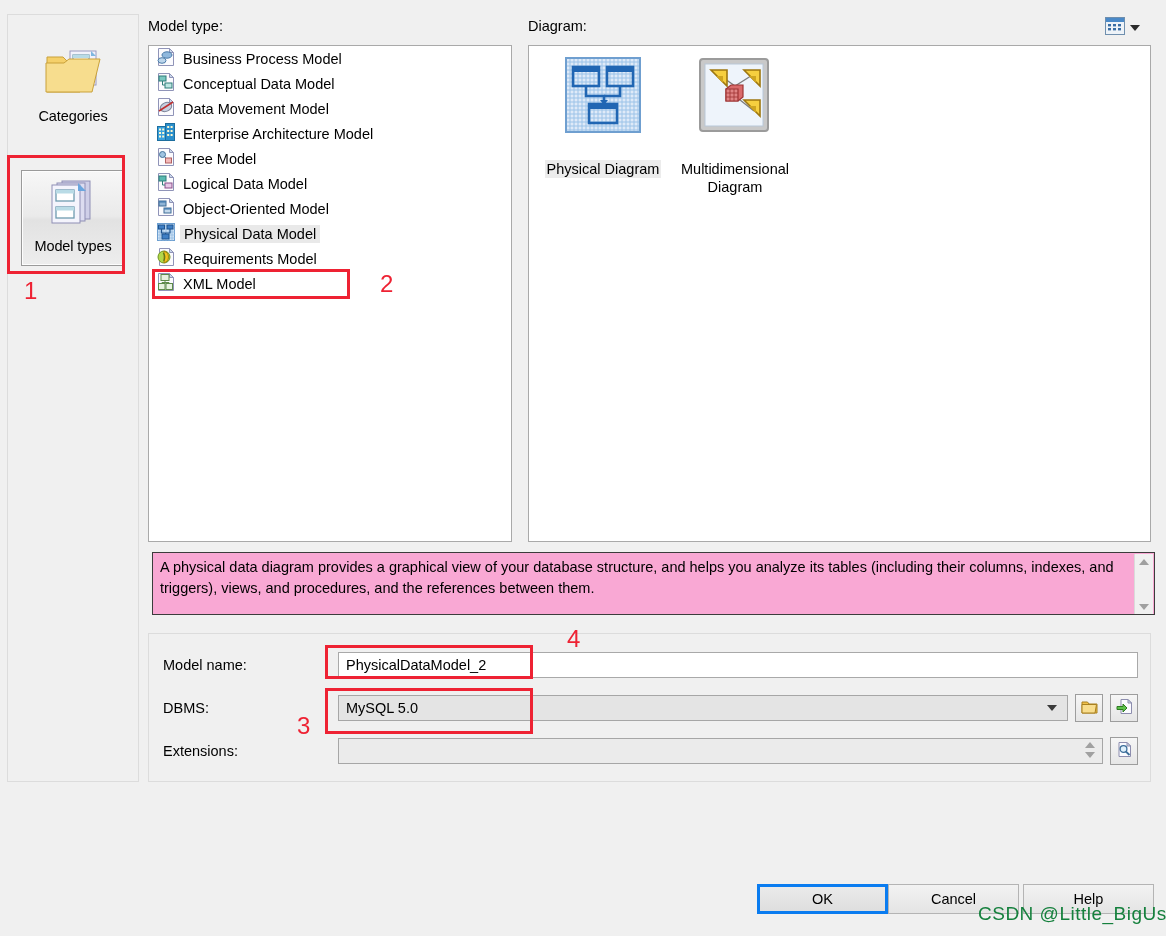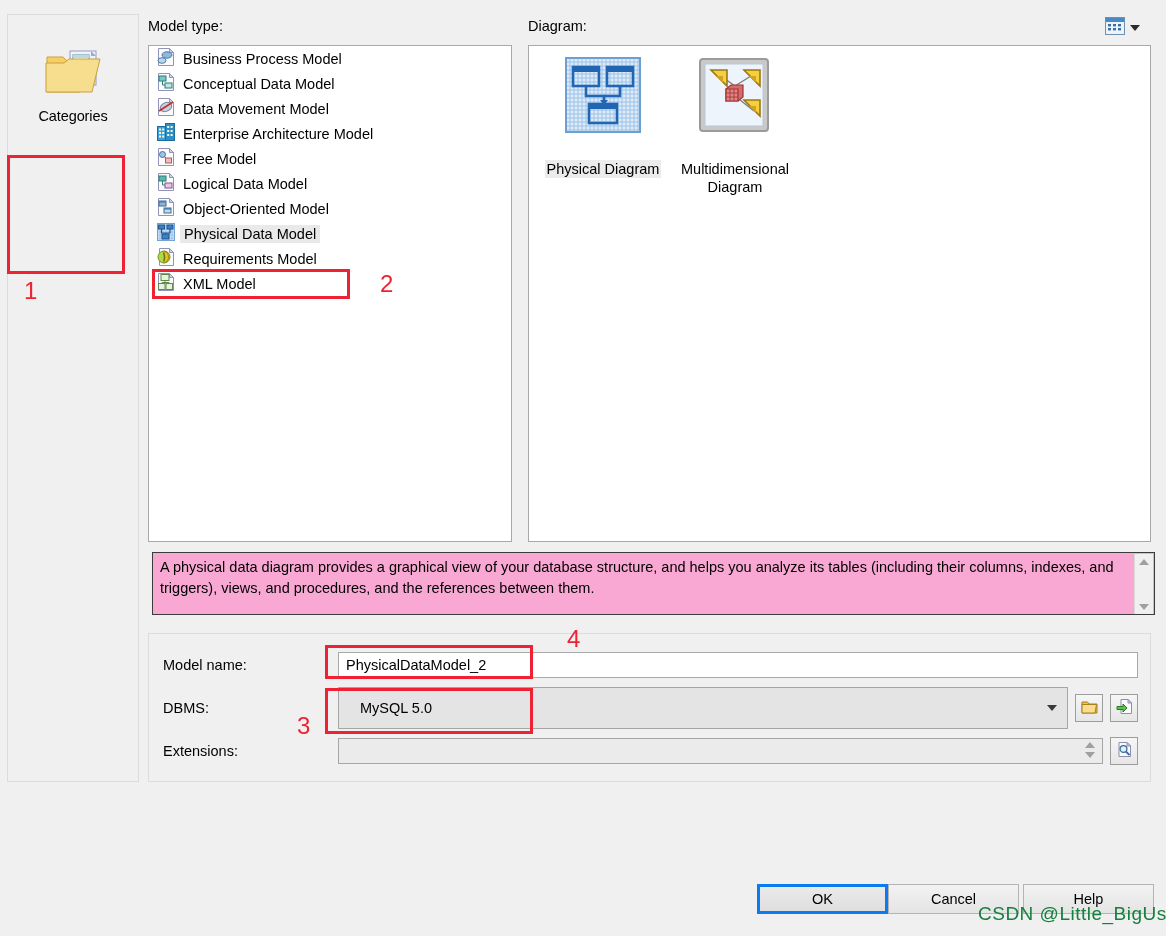--- a/index.html
+++ b/index.html
@@ -209,27 +209,27 @@
     border: 1px solid #a9a9a9;
     box-sizing: border-box;
     display: flex;
     align-items: center;
     padding-left: 7px;
     font-size: 14.5px;
     cursor: text;
   }
   .combo {
     flex: 1 1 auto;
-    height: 42px;
+    height: 26px;
     background: #e4e4e4;
     border: 1px solid #a6a6a6;
     box-sizing: border-box;
     display: flex;
     align-items: center;
-    padding-left: 21px;
+    padding-left: 7px;
     font-size: 14.5px;
     position: relative;
     cursor: default;
   }
   .combo .arrow {
     position: absolute;
     right: 10px;
     width: 0; height: 0;
     border-left: 5px solid transparent;
     border-right: 5px solid transparent;
@@ -344,20 +344,35 @@
           <rect x="29" y="8" width="16" height="3" fill="#b9dbe6"></rect>
           <rect x="29" y="23" width="16" height="10" fill="#ffffff" stroke="#7fa8b8" stroke-width="1.3"></rect>
           <rect x="29" y="23" width="16" height="3" fill="#b9dbe6"></rect>
           <path d="M47 4 l5 5 h-5 z" fill="#7fb7e0"></path>
           <path d="M2 16 h18 l5 -4 h31 l-8 33 h-46 z" fill="#f7dd8e" stroke="#c9a13a" stroke-width="1"></path>
         </svg>
       </span>
       <span class="lbl">Categories</span>
     </div>
 
+    <div class="side-btn modeltypes">
+      <span class="ico">
+        <svg width="58" height="54" viewBox="0 0 58 54">
+          <rect x="18" y="4" width="28" height="38" fill="#cfcfe8" stroke="#8f8fb5" stroke-width="1"></rect>
+          <rect x="13" y="6" width="28" height="38" fill="#dcdcf0" stroke="#8f8fb5" stroke-width="1"></rect>
+          <rect x="8" y="8" width="28" height="38" fill="#f4f4fc" stroke="#8f8fb5" stroke-width="1"></rect>
+          <rect x="12" y="13" width="18" height="11" fill="#ffffff" stroke="#6f9bb0" stroke-width="1.3"></rect>
+          <rect x="12" y="13" width="18" height="3.5" fill="#b9dbe6"></rect>
+          <rect x="12" y="30" width="18" height="11" fill="#ffffff" stroke="#6f9bb0" stroke-width="1.3"></rect>
+          <rect x="12" y="30" width="18" height="3.5" fill="#b9dbe6"></rect>
+          <path d="M34 6 l8 8 h-8 z" fill="#6aa6de"></path>
+        </svg>
+      </span>
+      <span class="lbl">Model types</span>
+    </div>
   </div>
 
   <div class="panel-label" id="lbl-modeltype">Model type:</div>
   <div class="panel-label" id="lbl-diagram">Diagram:</div>
 
   <div class="view-toggle">
     <span>
       <svg width="20" height="18" viewBox="0 0 20 18">
         <rect x="0.5" y="0.5" width="19" height="17" fill="#eef3f8" stroke="#6f8fae"></rect>
         <rect x="1" y="1" width="18" height="4" fill="#4a89c8"></rect>

